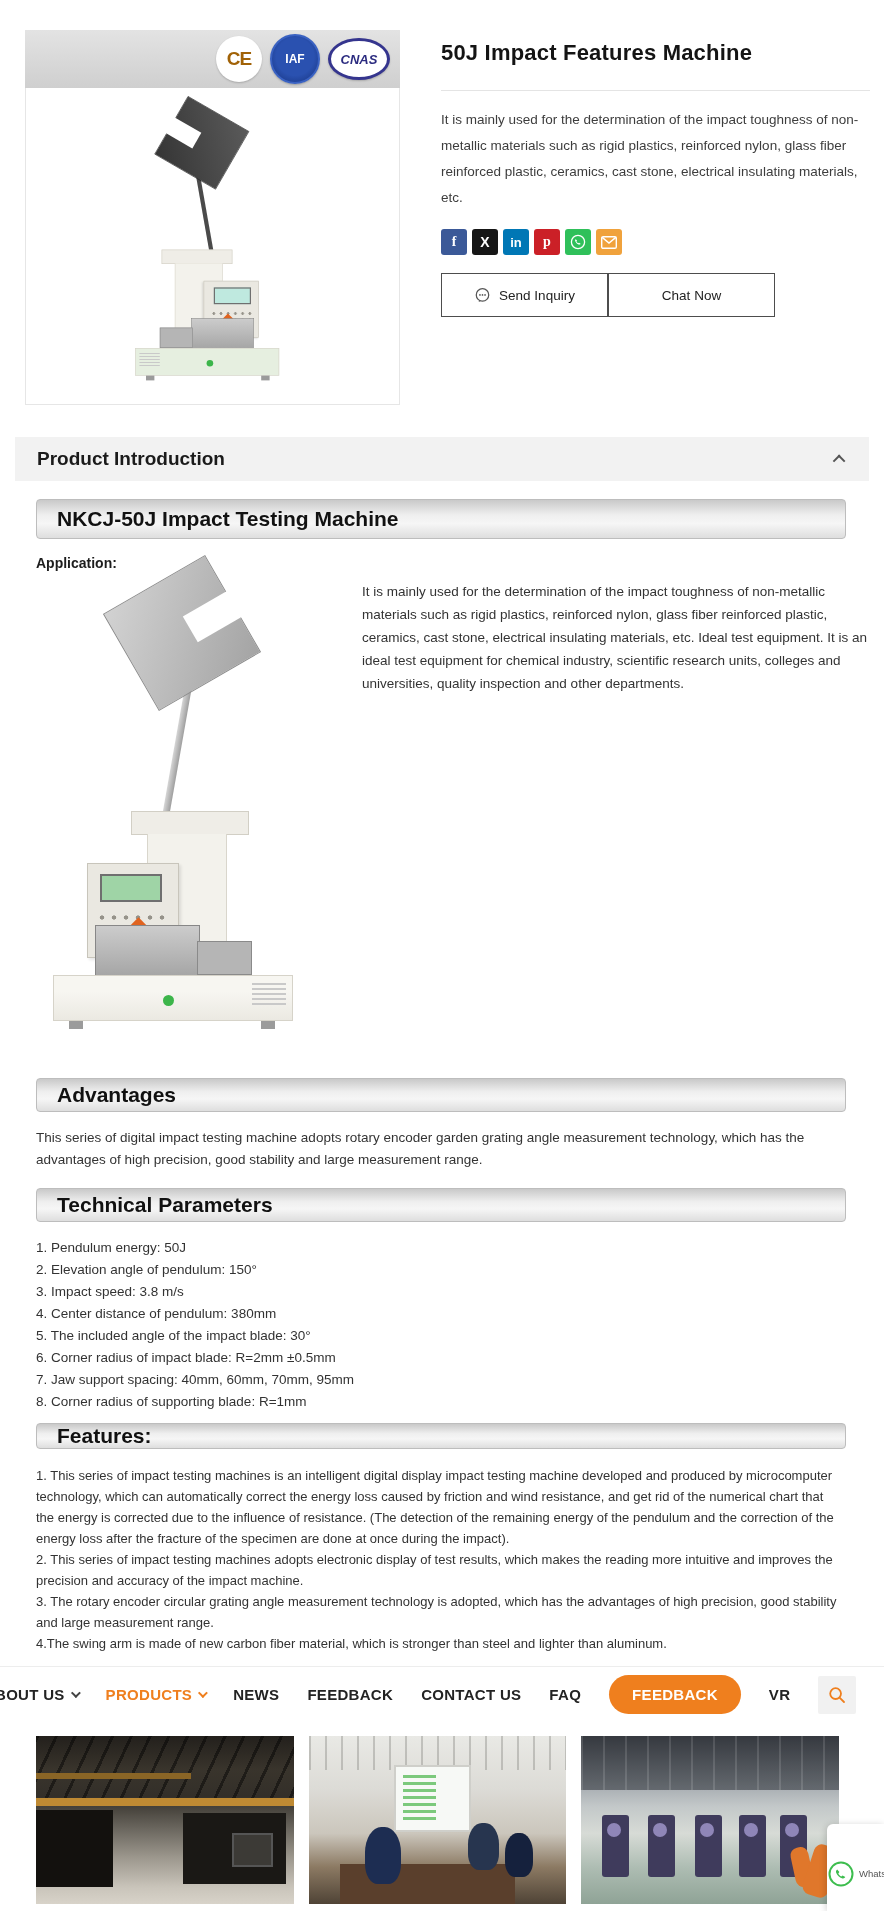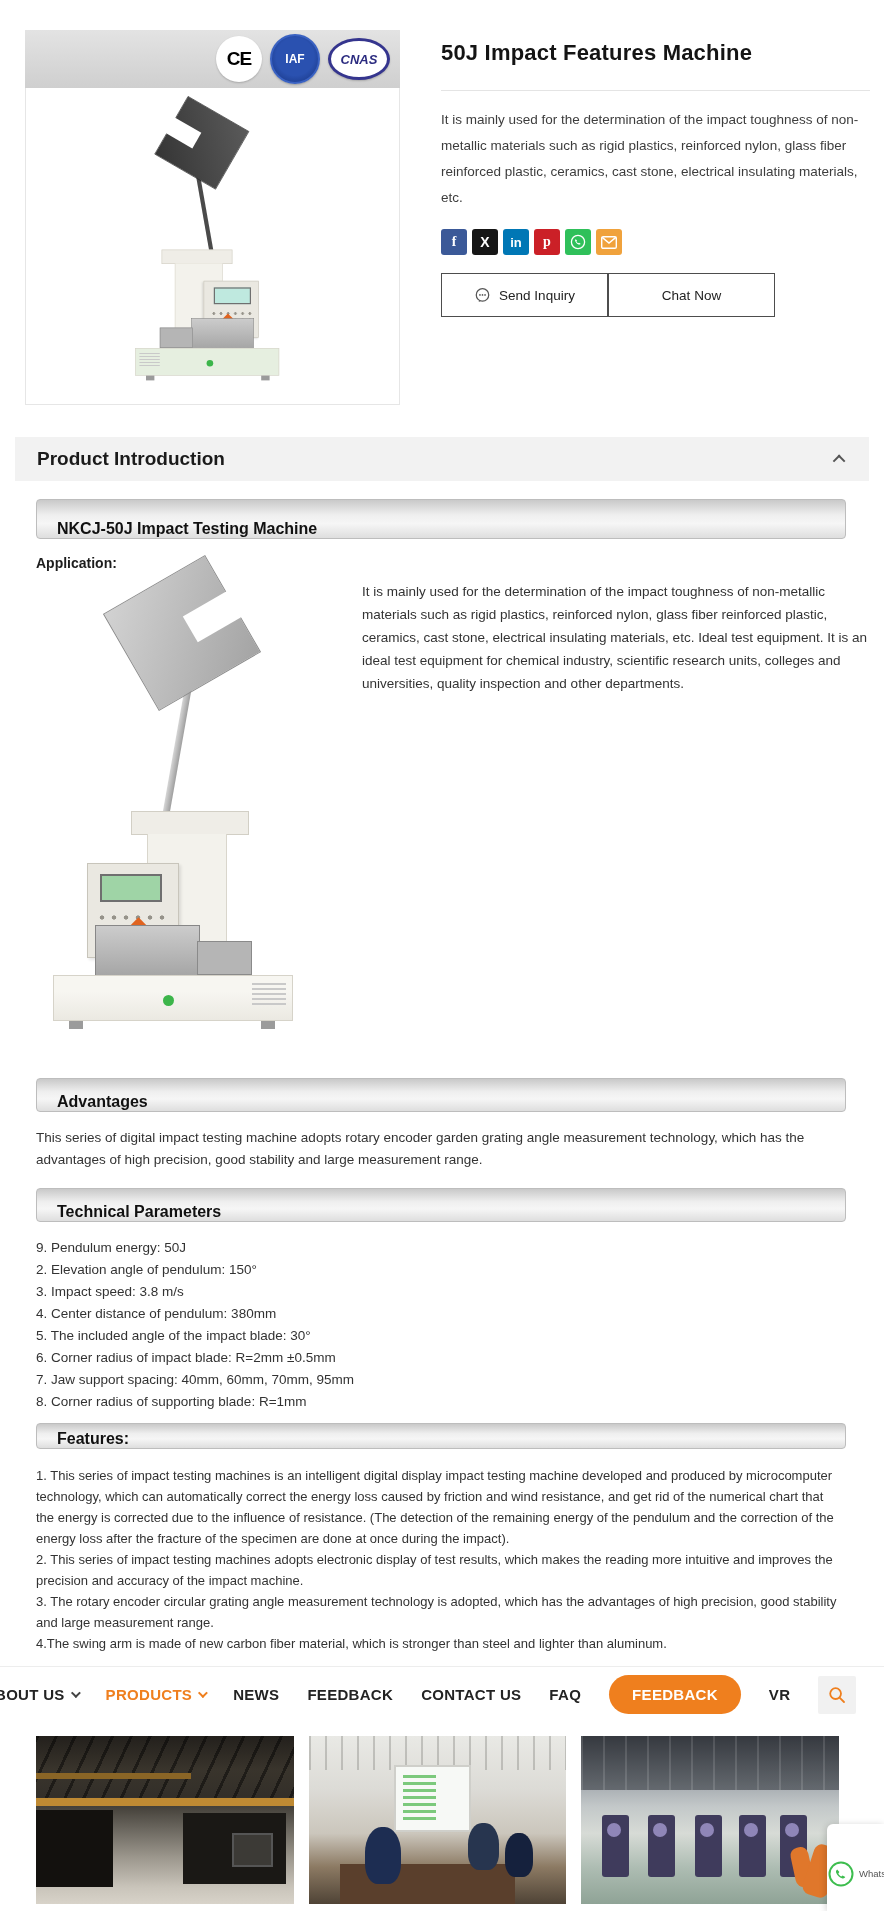--- a/index.html
+++ b/index.html
@@ -5,21 +5,21 @@
   * { margin:0; padding:0; box-sizing:border-box; }
   html,body { background:#fff; }
   body { font-family:"Liberation Sans", sans-serif; color:#333; }
   .page { position:relative; width:884px; height:1911px; background:#fff; overflow:hidden; margin:0 auto; }
 
   
   .top-section { position:relative; padding:30px 14px 0 25px; display:flex; height:405px; }
   .product-card { width:375px; height:375px; position:relative; }
   .badge-strip { height:58px; background:linear-gradient(180deg,#e3e3e3,#cfcfcf); display:flex; align-items:center; justify-content:flex-end; gap:8px; padding-right:10px; }
   .badge { display:flex; align-items:center; justify-content:center; font-weight:bold; }
-  .badge-ce { width:46px; height:46px; border-radius:50%; background:#fff; color:#000000; font-size:19px; letter-spacing:-1px; box-shadow:0 1px 2px rgba(0,0,0,.2); }
+  .badge-ce { width:46px; height:46px; border-radius:50%; background:#fff; color:#a16207; font-size:19px; letter-spacing:-1px; box-shadow:0 1px 2px rgba(0,0,0,.2); }
   .badge-iaf { width:50px; height:50px; border-radius:50%; background:radial-gradient(circle at 50% 45%, #2a51b0 55%, #15307a 100%); color:#fff; font-size:12px; border:2px solid #3a62c2; box-shadow:0 1px 2px rgba(0,0,0,.25); }
   .badge-cnas { width:62px; height:42px; border-radius:50%; background:#fff; color:#2c2c80; font-size:13px; font-style:italic; border:3px solid #35358e; box-shadow:0 1px 2px rgba(0,0,0,.2); }
   .photo-area { height:317px; background:#fff; border:1px solid #e6e6e6; border-top:none; position:relative; overflow:hidden; }
 
   
   .machine { position:relative; width:285px; height:455px; }
   .m-hammer { position:absolute; left:88px; top:2px; width:118px; height:112px; transform:rotate(-30deg); }
   .m-hammer .m-block { position:absolute; inset:0; background:linear-gradient(135deg,#d2d2d2,#a4a4a4); border:1px solid #8d8d8d; }
   .m-hammer .m-notch { position:absolute; right:-2px; top:42px; width:52px; height:30px; background:#fff; }
   .m-arm { position:absolute; left:152px; top:100px; width:7px; height:142px; background:linear-gradient(90deg,#d6d6d6,#9e9e9e); transform:rotate(10deg); transform-origin:top center; }
@@ -55,21 +55,21 @@
   .s-pinterest { background:#cb2027; font-family:"Liberation Serif", serif; }
   .s-whatsapp { background:#2fc05a; }
   .s-email { background:#f0a23c; }
   .btn-row { display:flex; gap:0; margin-top:18px; }
   .outline-btn { width:167px; height:44px; border:1px solid #4d4d4d; background:#fff; display:flex; align-items:center; justify-content:center; gap:8px; font-size:13.5px; color:#222; cursor:pointer; font-family:"Liberation Sans", sans-serif; }
 
   
   .pi-bar { margin:32px 15px 0; height:44px; background:#f2f2f2; display:flex; align-items:center; justify-content:space-between; padding:0 24px 0 22px; cursor:pointer; }
   .pi-title { font-size:19px; font-weight:bold; color:#1b1b1b; }
   .chev-up { width:9px; height:9px; border-left:2px solid #555; border-top:2px solid #555; transform:rotate(45deg) translateY(2px); }
-  .sub-bar { margin:16px 38px 0 36px; height:38px; border:1px solid #bdbdbd; border-radius:4px; background:linear-gradient(180deg,#c9c9c9 0%, #efefef 40%, #f6f6f6 62%, #dedede 100%); display:flex; align-items:flex-end; padding-left:20px; font-size:16px; font-weight:bold; color:#111; }
+  .sub-bar { margin:16px 38px 0 36px; height:38px; border:1px solid #bdbdbd; border-radius:4px; background:linear-gradient(180deg,#c9c9c9 0%, #efefef 40%, #f6f6f6 62%, #dedede 100%); display:flex; align-items:center; padding-left:20px; font-size:21px; font-weight:bold; color:#111; }
   .sub-nkcj { margin-top:18px; height:40px; }
   .sub-adv  { margin-top:48px; height:34px; }
   .sub-tech { margin-top:17px; height:34px; }
   .sub-feat { margin-top:10px; height:26px; }
 
   .app-label { margin:16px 0 0 36px; font-size:14px; font-weight:bold; color:#1d1d1d; height:20px; }
   .app-row { display:flex; margin-top:0; height:455px; padding-left:35px; }
   .app-image { width:285px; height:455px; position:relative; flex:none; }
   .app-text { width:510px; margin-left:42px; margin-top:5px; font-size:13.5px; line-height:23px; color:#333; }
 
@@ -253,21 +253,21 @@
 
   <div class="sub-bar sub-adv">
     <span>Advantages</span>
   </div>
   <div class="adv-text">This series of digital impact testing machine adopts rotary encoder garden grating angle measurement technology, which has the advantages of high precision, good stability and large measurement range.</div>
 
   <div class="sub-bar sub-tech">
     <span>Technical Parameters</span>
   </div>
   <div class="tech-list">
-    <div>9. Pendulum energy: 50J</div>
+    <div>1. Pendulum energy: 50J</div>
     <div>2. Elevation angle of pendulum: 150°</div>
     <div>3. Impact speed: 3.8 m/s</div>
     <div>4. Center distance of pendulum: 380mm</div>
     <div>5. The included angle of the impact blade: 30°</div>
     <div>6. Corner radius of impact blade: R=2mm ±0.5mm</div>
     <div>7. Jaw support spacing: 40mm, 60mm, 70mm, 95mm</div>
     <div>8. Corner radius of supporting blade: R=1mm</div>
   </div>
 
   <div class="sub-bar sub-feat">

